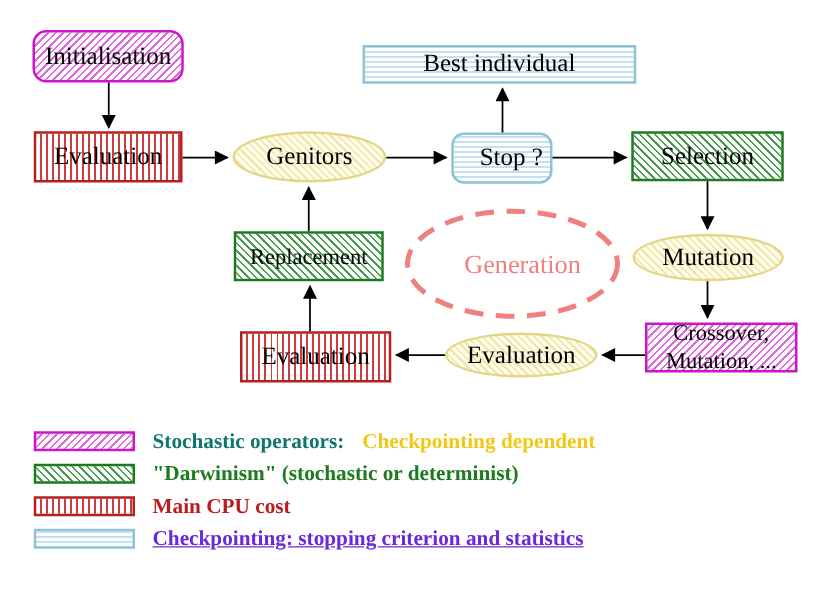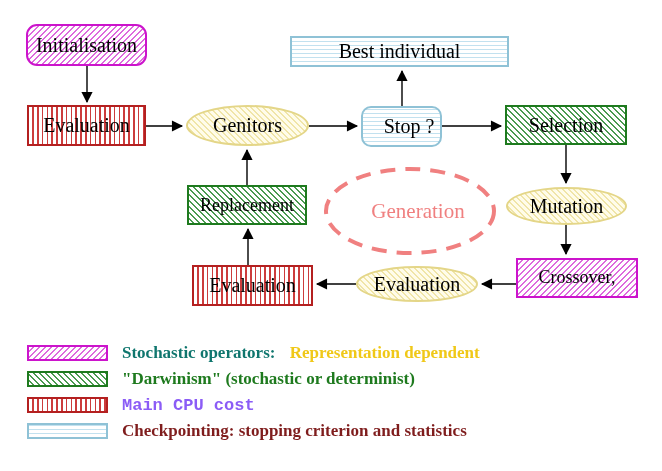--- a/index.html
+++ b/index.html
@@ -36,22 +36,22 @@
 
   
   #legend{position:absolute;left:27px;top:345px;}
   .legend-row{display:flex;align-items:center;margin-bottom:10px;height:16px;}
   .swatch{width:81px;height:16px;box-sizing:border-box;margin-right:14px;flex:0 0 auto;}
   .swatch.stripes-cyan,.swatch.stripes-red{border-width:2px;}
   .legend-label{font-size:17px;font-weight:bold;white-space:nowrap;}
   .t-magenta{color:#0f766e;}
   .t-gold{color:#f0c818;margin-left:10px;}
   .t-green{color:#1e7a1e;}
-  .t-red{color:#8b5cf6;font-family:Liberation Mono, monospace;}
-  .t-cyan{color:#7f1d1d;}
+  .t-red{color:#b91c1c;}
+  .t-cyan{color:#6d28d9;text-decoration:underline;}
 </style>
 </head>
 <body>
 
 <div id="canvas">
 
   <div class="node hatch-magenta fs20" style="left:26px;top:24px;width:121px;height:42px;border-radius:11px;">
     <span>Initialisation</span>
   </div>
 
@@ -75,20 +75,21 @@
     <span>Selection</span>
   </div>
 
   <div class="node hatch-yellow ellipse fs20" style="left:506px;top:187px;width:121px;height:38px;">
     <span>Mutation</span>
   </div>
 
   <div class="node hatch-magenta fs15" style="left:516px;top:258px;width:122px;height:40px;">
     <div class="crossover-text">
       <div>Crossover,</div>
+      <div>Mutation, ...</div>
     </div>
   </div>
 
   <div class="node hatch-yellow ellipse fs20" style="left:356px;top:266px;width:122px;height:36px;">
     <span>Evaluation</span>
   </div>
 
   <div class="node stripes-red fs20" style="left:192px;top:265px;width:121px;height:41px;">
     <span>Evaluation</span>
   </div>
@@ -119,21 +120,21 @@
     <line x1="356" y1="284" x2="317" y2="284" marker-end="url(#ah)"></line>
     <line x1="248" y1="265" x2="248" y2="229" marker-end="url(#ah)"></line>
     <line x1="247" y1="185" x2="247" y2="150" marker-end="url(#ah)"></line>
   </svg>
 
   <div id="legend">
     <div class="legend-row">
       <span class="swatch hatch-magenta"></span>
       <span class="legend-label">
         <span class="t-magenta">Stochastic operators:</span>
-        <span class="t-gold">Representation dependent</span>
+        <span class="t-gold">Checkpointing dependent</span>
       </span>
     </div>
     <div class="legend-row">
       <span class="swatch hatch-green"></span>
       <span class="legend-label t-green">"Darwinism" (stochastic or determinist)</span>
     </div>
     <div class="legend-row">
       <span class="swatch stripes-red"></span>
       <span class="legend-label t-red">Main CPU cost</span>
     </div>

